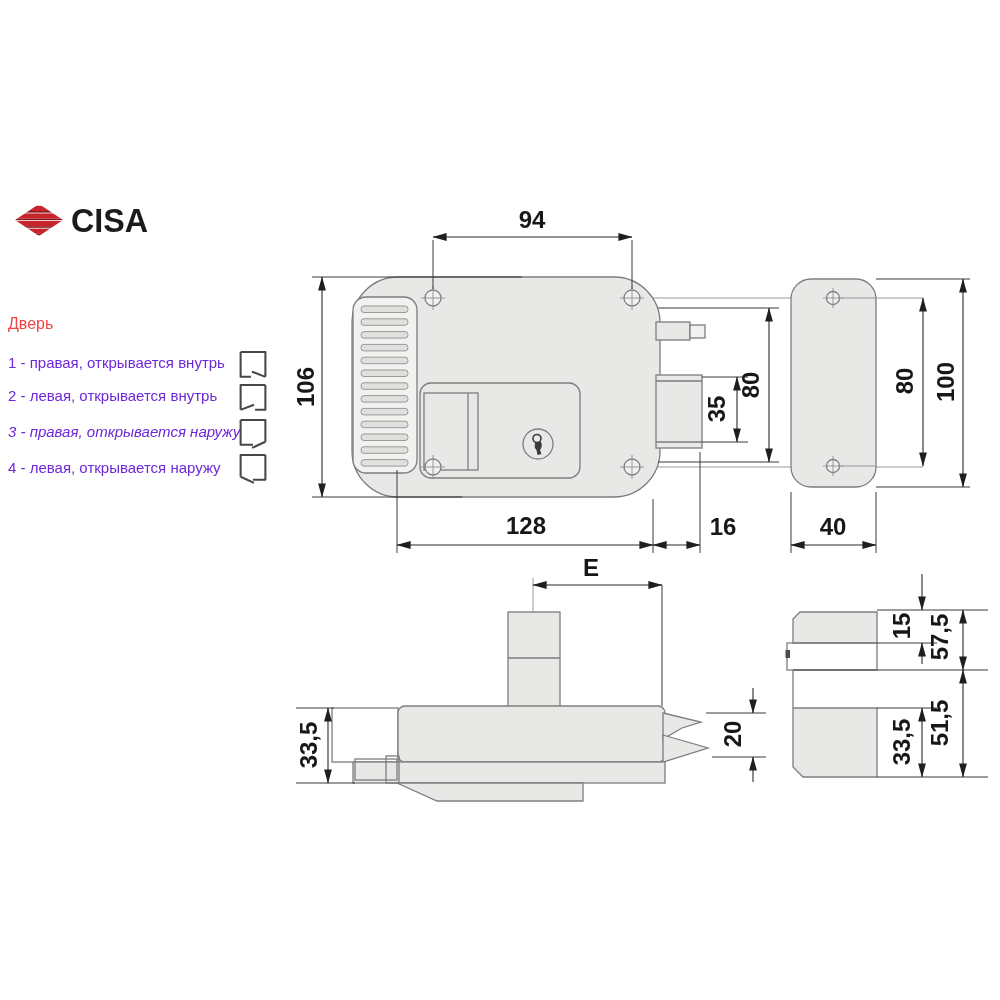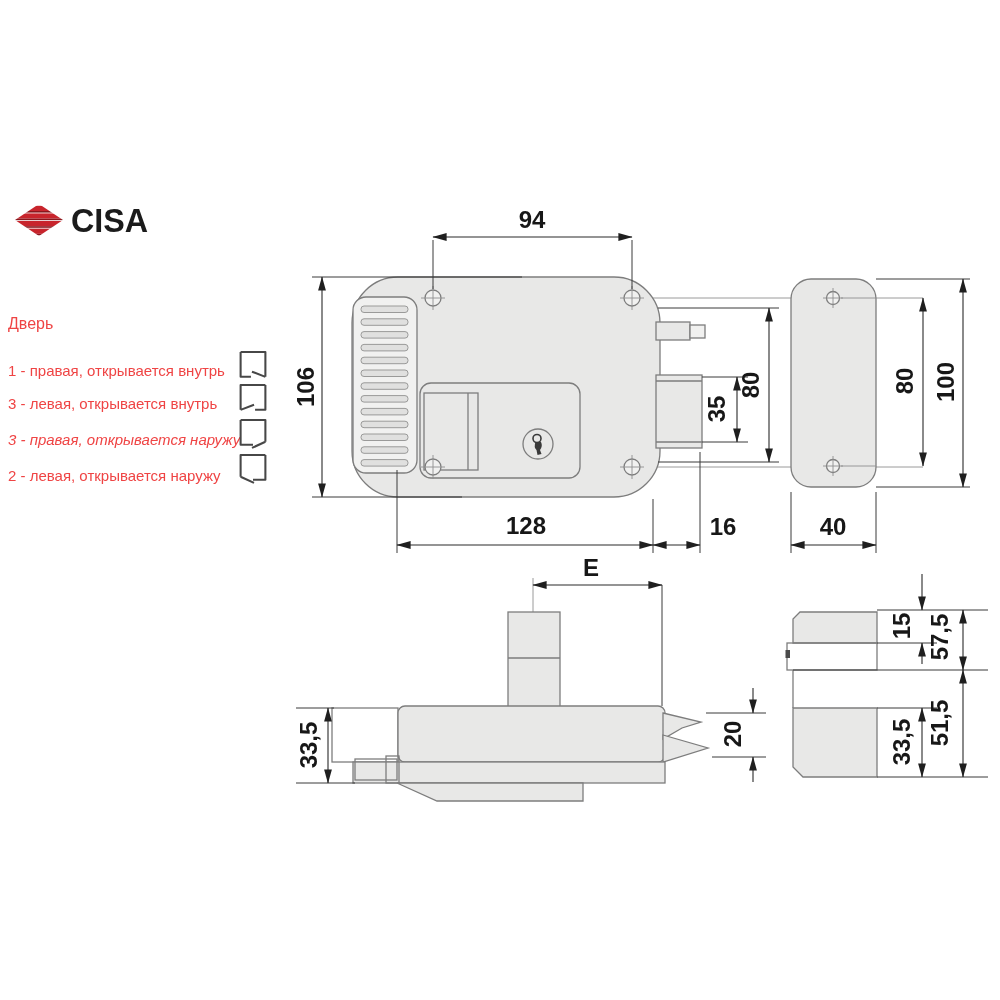--- a/index.html
+++ b/index.html
@@ -10,21 +10,21 @@
   .objf{stroke:#7d7d7d;stroke-width:1.3;fill:#e8e8e7;}
   .objl{stroke:#7d7d7d;stroke-width:1.3;fill:#f1f1f0;}
   .slat{stroke:#9a9a99;stroke-width:1;fill:#e0e0df;}
   .dim{stroke:#2a2a2a;stroke-width:1.1;fill:none;}
   .ext{stroke:#3a3a3a;stroke-width:1;fill:none;}
   .thin{stroke:#8e8e8e;stroke-width:0.9;fill:none;}
   text.dimlbl{font-family:"Liberation Sans",sans-serif;font-size:24px;font-weight:bold;fill:#171717;}
   .brand{position:absolute;left:71px;top:201px;font-size:34px;font-weight:900;color:#1b1b1b;
          letter-spacing:0px;transform:scaleX(0.95);transform-origin:left center;}
   .legend-title{position:absolute;left:8px;top:315px;font-size:16px;color:#ef4444;}
-  .legend-row{position:absolute;left:8px;height:18px;line-height:18px;font-size:15px;color:#ef4444;white-space:nowrap;margin-top:8px;}
+  .legend-row{position:absolute;left:8px;height:18px;line-height:18px;font-size:15px;color:#6d28d9;white-space:nowrap;}
   .door-icon{position:absolute;left:238px;}
 </style>
 </head>
 <body>
 
 <div id="canvas">
 
 <svg id="drawing" width="1000" height="1000" viewBox="0 0 1000 1000">
   <defs>
     <marker id="ma" viewBox="0 0 12 8" refX="11.5" refY="4" markerWidth="13" markerHeight="8.6" orient="auto-start-reverse">
@@ -244,23 +244,23 @@
     <text class="dimlbl" x="902" y="742" text-anchor="middle" transform="rotate(-90 902 742)" dy="8">33,5</text>
     <text class="dimlbl" x="940" y="723" text-anchor="middle" transform="rotate(-90 940 723)" dy="8">51,5</text>
   </g>
 </svg>
 
 <div class="brand">CISA</div>
 
 <div class="legend-title">Дверь</div>
 
 <div class="legend-row" style="top:354px;">1 - правая, открывается внутрь</div>
-<div class="legend-row" style="top:387px;">3 - левая, открывается внутрь</div>
+<div class="legend-row" style="top:387px;">2 - левая, открывается внутрь</div>
 <div class="legend-row" style="top:423px;font-style:italic;">3 - правая, открывается наружу</div>
-<div class="legend-row" style="top:459px;">2 - левая, открывается наружу</div>
+<div class="legend-row" style="top:459px;">4 - левая, открывается наружу</div>
 
 <svg class="door-icon" style="top:350px;" width="30" height="32" viewBox="0 0 28 31">
   <path d="M2,2 H26 V26 M2,2 V26 H12 M26,26 L13,21" fill="none" stroke="#474747" stroke-width="2" stroke-linejoin="round"></path>
 </svg>
 <svg class="door-icon" style="top:383px;" width="30" height="32" viewBox="0 0 28 31">
   <path d="M26,2 H2 V26 M26,2 V26 H16 M2,26 L15,21" fill="none" stroke="#474747" stroke-width="2" stroke-linejoin="round"></path>
 </svg>
 <svg class="door-icon" style="top:418px;" width="30" height="32" viewBox="0 0 28 31">
   <path d="M2,2 H26 V23 M2,2 V26 H14 M26,23 L13,29" fill="none" stroke="#474747" stroke-width="2" stroke-linejoin="round"></path>
 </svg>

